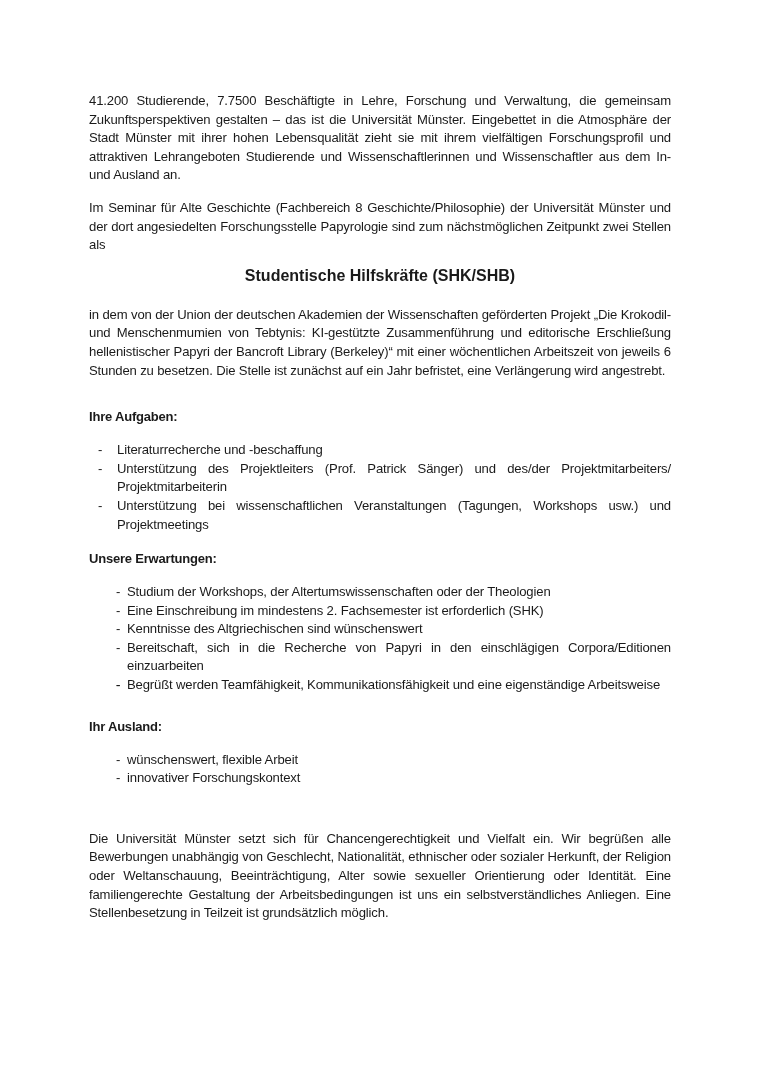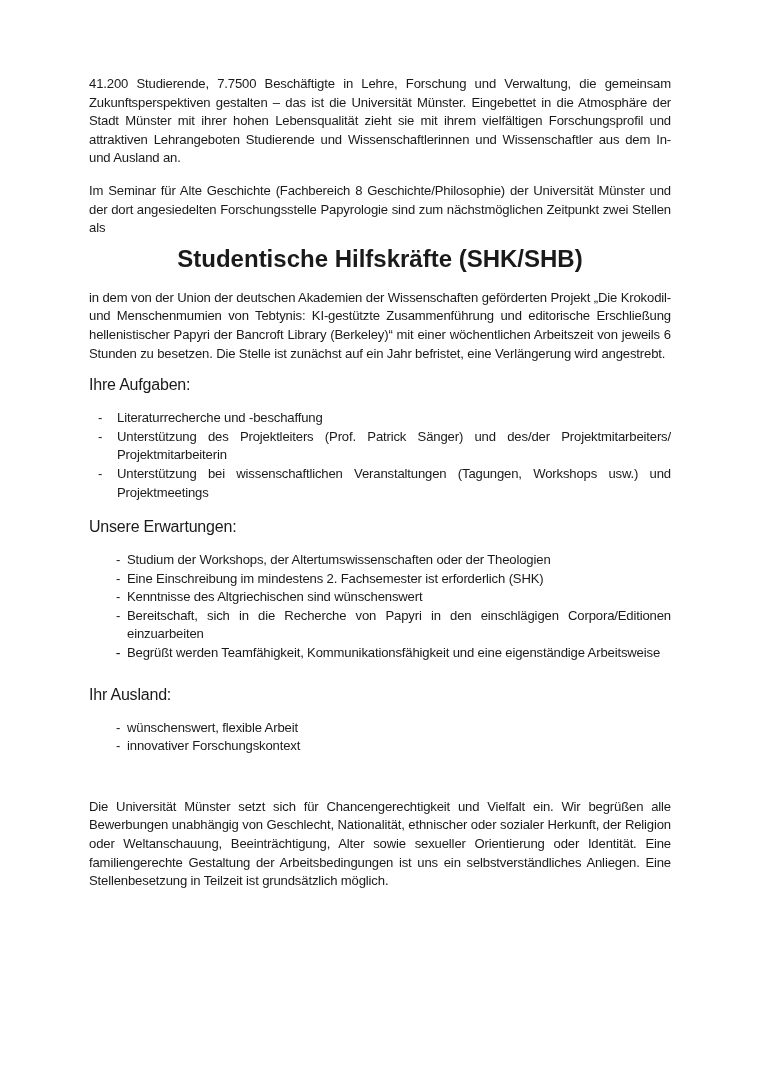--- a/index.html
+++ b/index.html
@@ -1,24 +1,24 @@
 <!DOCTYPE html>
 <html><head>
 <meta charset="utf-8">
 <style>
   html, body { margin: 0; padding: 0; background: #ffffff; }
   body { width: 761px; height: 1076px; position: relative; overflow: hidden;
          font-family: "Liberation Sans", sans-serif; color: #1a1a1a; }
-  .page { position: absolute; left: 89px; top: 75px; width: 582px; font-size: 13.1px; line-height: 18.6px; letter-spacing: -0.15px; }
+  .page { position: absolute; left: 89px; top: 92px; width: 582px; font-size: 13.1px; line-height: 18.6px; letter-spacing: -0.15px; }
   p { margin: 0; text-align: justify; }
   .p1 { margin-bottom: 14px; }
   .p2 { margin-bottom: 9px; }
-  h1 { margin: 0 0 18px 0; text-align: center; font-size: 24px; line-height: 24px; font-weight: bold; letter-spacing: 0; }
-  .p3 { margin-bottom: 13px; }
-  h2 { margin: 0 0 15px 0; font-size: 16px; line-height: 18px; font-weight: normal; letter-spacing: -0.2px; }
+  h1 { margin: 0 0 18px 0; text-align: center; font-size: 16px; line-height: 24px; font-weight: bold; letter-spacing: 0; }
+  .p3 { margin-bottom: 28px; }
+  h2 { margin: 0 0 15px 0; font-size: 13px; line-height: 18px; font-weight: bold; letter-spacing: -0.2px; }
   ul { list-style: none; margin: 0; padding: 0; }
   ul li { position: relative; text-align: justify; }
   ul.tasks { margin-bottom: 16px; }
   ul.tasks li { padding-left: 28px; }
   ul.tasks li .dash { position: absolute; left: 9px; top: 0; }
   ul.expect { margin-bottom: 23px; }
   ul.expect li { padding-left: 38px; }
   ul.expect li .dash { position: absolute; left: 27px; top: 0; }
   ul.gain { margin-bottom: 42px; }
   ul.gain li { padding-left: 38px; }

